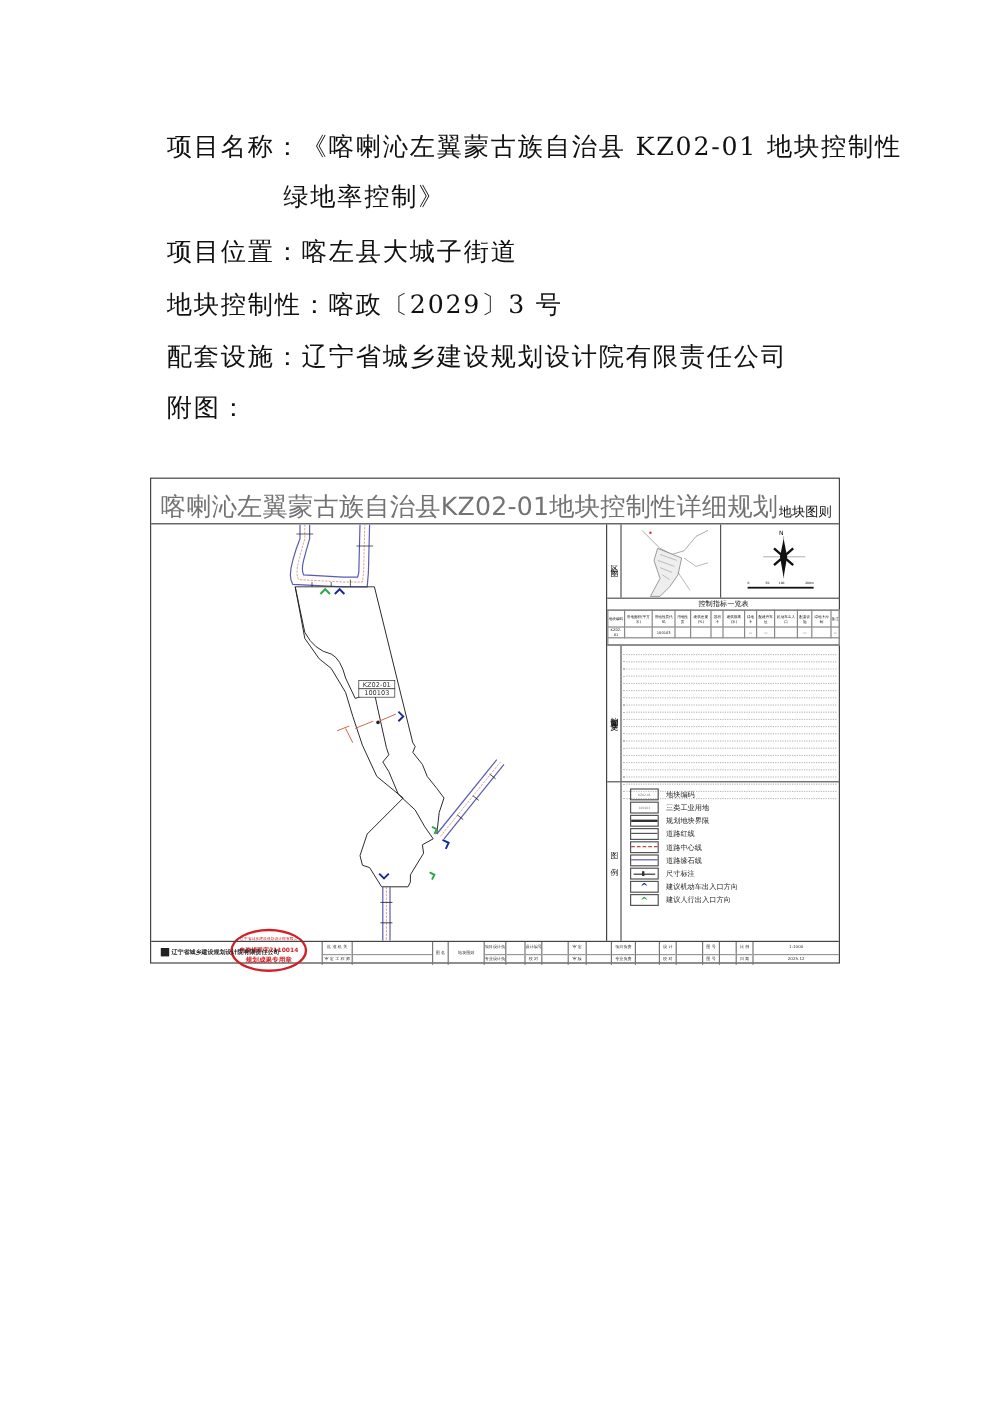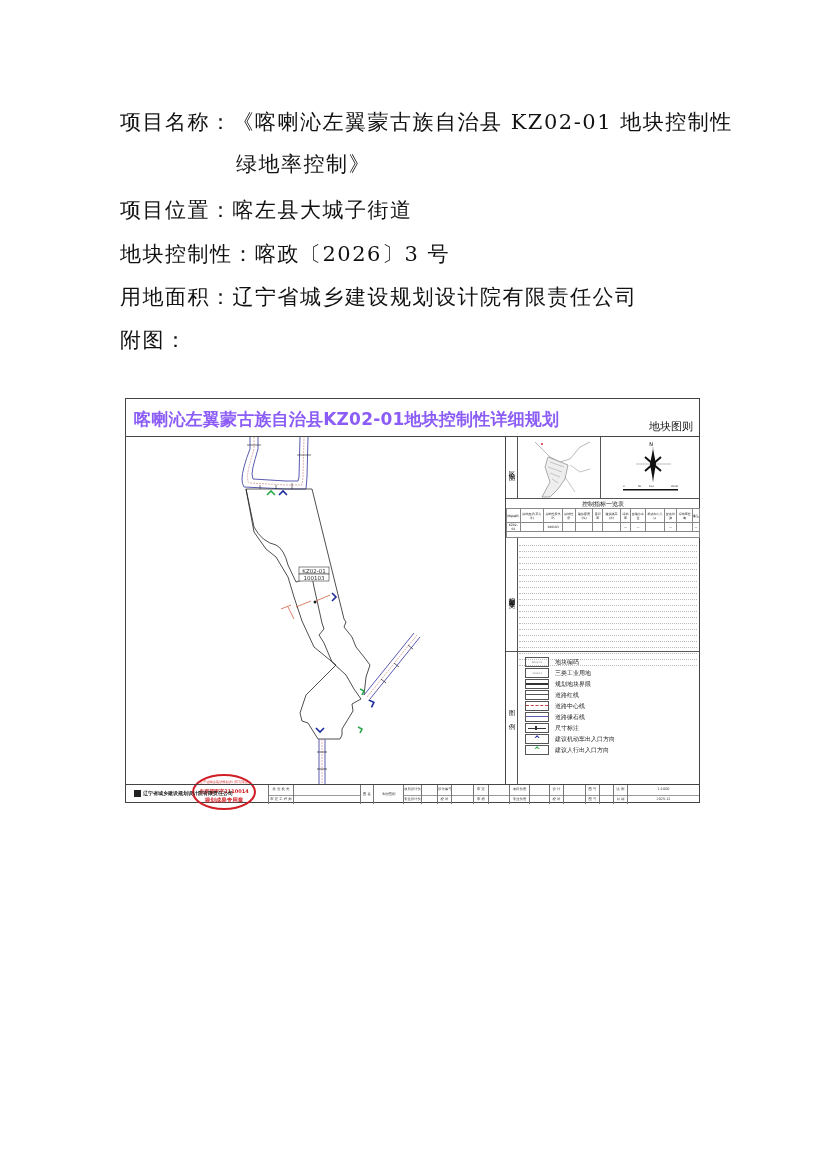--- a/index.html
+++ b/index.html
@@ -1,21 +1,21 @@
 <!DOCTYPE html>
 <html><head>
 <meta charset="utf-8">
 <style>
   html,body{margin:0;padding:0;background:#fff;}
   body{width:827px;height:1169px;position:relative;overflow:hidden;font-family:"DejaVu Serif","Liberation Serif",serif;color:#111;}
-  .info{position:absolute;left:120px;font-size:21px;letter-spacing:1.5px;white-space:nowrap;}
+  .info{position:absolute;left:139px;font-size:21px;letter-spacing:1.5px;white-space:nowrap;}
   .info .lbl{display:inline-block;}
   .frame{position:absolute;left:125px;top:398px;width:575px;height:405px;border:1px solid #444;box-sizing:border-box;background:#fff;}
   .titlebar{position:absolute;left:0;top:0;width:573px;height:37px;border-bottom:1px solid #444;}
-  .maintitle{position:absolute;left:8px;top:9px;font-family:"DejaVu Sans","Liberation Sans",sans-serif;font-size:17px;font-weight:bold;letter-spacing:0.2px;color:#8b5cf6;}
+  .maintitle{position:absolute;left:8px;top:9px;font-family:"DejaVu Sans","Liberation Sans",sans-serif;font-size:21px;font-weight:normal;letter-spacing:0.2px;color:#737373;}
   .sheettitle{position:absolute;right:6px;top:20px;font-family:"DejaVu Sans","Liberation Sans",sans-serif;font-size:11px;color:#111;}
   .map{position:absolute;left:0;top:38px;width:379px;height:347px;}
   .rpanel{position:absolute;left:379px;top:38px;width:194px;height:347px;border-left:1px solid #444;}
   .rp-sec{position:absolute;left:0;width:194px;border-bottom:1px solid #555;box-sizing:border-box;}
   .vlabel{position:absolute;left:0;width:12px;border-right:1px solid #555;height:100%;box-sizing:border-box;font-family:"DejaVu Sans",sans-serif;font-size:6.5px;display:flex;align-items:center;justify-content:center;text-align:center;line-height:11px;}
   .tbl-title{position:absolute;left:0;top:0;width:194px;height:9px;text-align:center;font-family:"DejaVu Sans",sans-serif;font-size:6px;line-height:9px;border-bottom:1px solid #777;}
   table.ctl{position:absolute;left:0;top:9px;width:194px;border-collapse:collapse;font-family:"DejaVu Sans",sans-serif;font-size:3px;}
   table.ctl td,table.ctl th{border:1px solid #888;height:8px;padding:0;text-align:center;font-weight:normal;overflow:hidden;}
   .clauses{position:absolute;left:13px;top:2px;width:178px;font-family:"DejaVu Sans",sans-serif;font-size:2.6px;line-height:5.2px;color:#555;}
   .legend-row{position:absolute;left:19px;height:12px;display:flex;align-items:center;}
@@ -39,24 +39,24 @@
 <div class="info" style="top:108px;">
   <span class="lbl">项目名称：</span><span>《喀喇沁左翼蒙古族自治县 KZ02-01 地块控制性</span>
 </div>
 <div class="info" style="top:150px;left:236px;">
   <span>绿地率控制》</span>
 </div>
 <div class="info" style="top:196px;">
   <span class="lbl">项目位置：</span><span>喀左县大城子街道</span>
 </div>
 <div class="info" style="top:240px;">
-  <span class="lbl">地块控制性：</span><span>喀政〔2026〕3 号</span>
+  <span class="lbl">地块控制性：</span><span>喀政〔2029〕3 号</span>
 </div>
 <div class="info" style="top:283px;">
-  <span class="lbl">用地面积：</span><span>辽宁省城乡建设规划设计院有限责任公司</span>
+  <span class="lbl">配套设施：</span><span>辽宁省城乡建设规划设计院有限责任公司</span>
 </div>
 <div class="info" style="top:326px;">
   <span class="lbl">附图：</span>
 </div>
 
 <div class="frame">
   <div class="titlebar">
     <div class="maintitle">喀喇沁左翼蒙古族自治县KZ02-01地块控制性详细规划</div>
     <div class="sheettitle">地块图则</div>
   </div>

